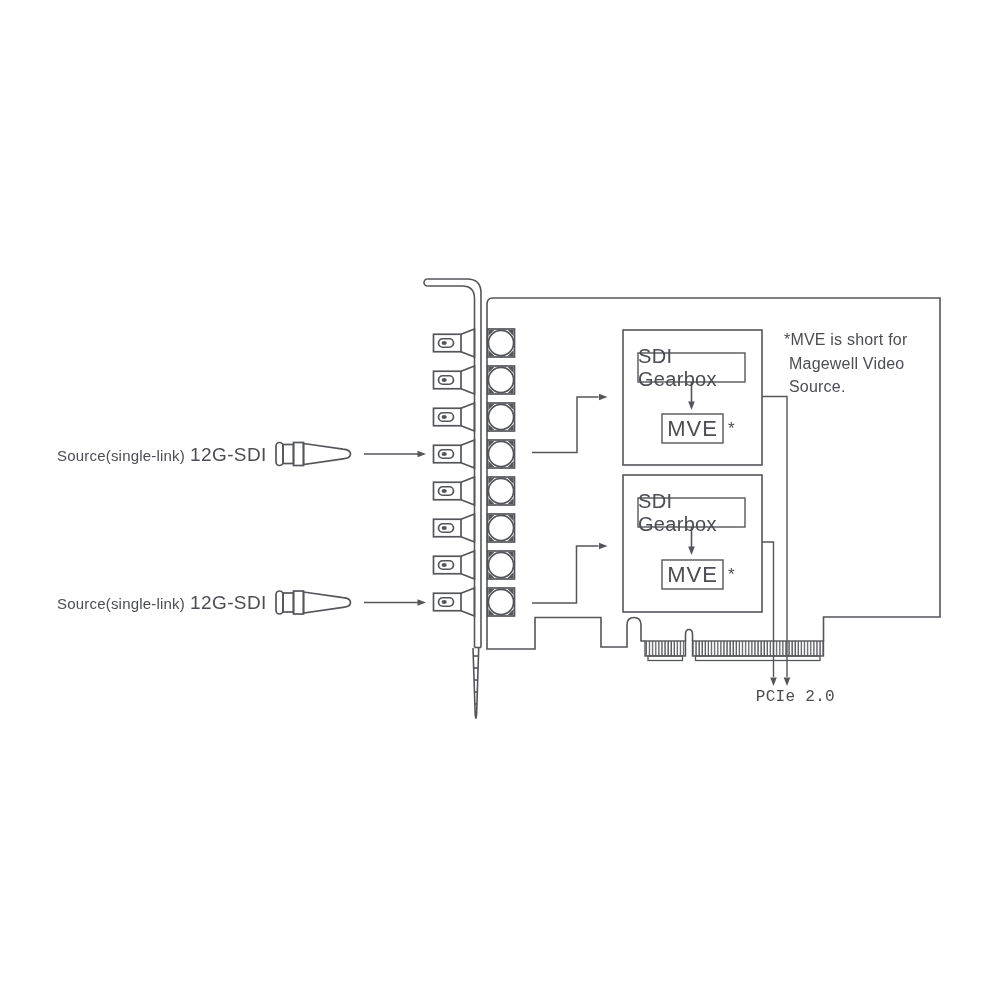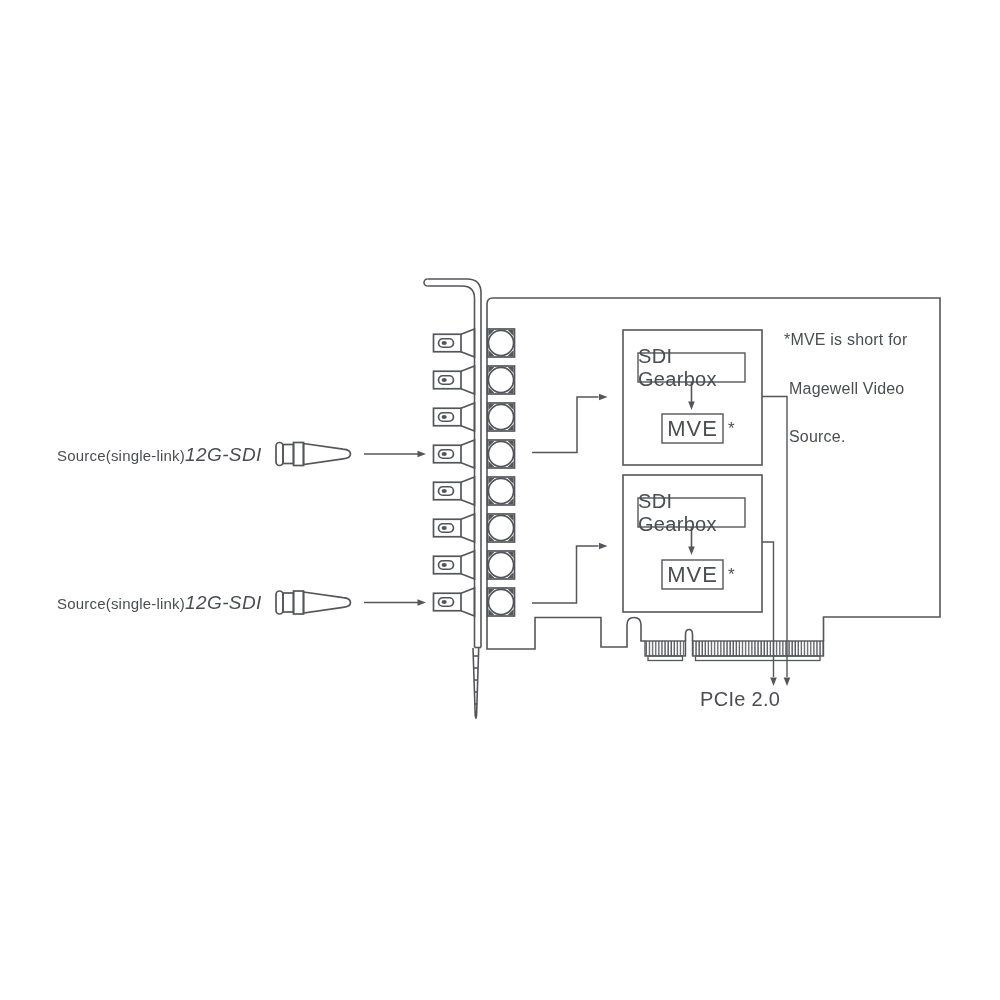--- a/index.html
+++ b/index.html
@@ -13,31 +13,31 @@
     width:1000px;height:1000px;
     background:var(--bg);
     font-family:"Liberation Sans", sans-serif;
     color:var(--text);
     overflow:hidden;
   }
   .art{position:absolute;left:0;top:0;}
   .txt{position:absolute;white-space:nowrap;color:var(--text);}
   .src-label{display:flex;align-items:baseline;}
   .src-small{font-size:15px;letter-spacing:.2px;text-align:right;}
-  .src-large{font-size:19px;letter-spacing:.4px;font-style:italic;}
+  .src-large{font-size:19px;margin-left:5px;letter-spacing:.4px;}
   .note{font-size:16px;line-height:23.5px;letter-spacing:.2px;}
-  .note .indent{padding-left:5px;margin-top:25px;}
+  .note .indent{padding-left:5px;}
   .boxlabel{
     position:absolute;display:flex;align-items:center;justify-content:center;
     font-size:20px;letter-spacing:.3px;color:var(--text);
   }
   .mve{letter-spacing:1px;font-size:22px;}
   .fnote{position:absolute;font-size:17px;color:var(--text);}
-  .pcie{position:absolute;left:700px;top:688px;width:135px;text-align:left;
-    font-size:20px;letter-spacing:.3px;color:var(--text);}
+  .pcie{position:absolute;left:700px;top:688px;width:135px;text-align:right;
+    font-size:16px;letter-spacing:.3px;color:var(--text);font-family:Liberation Mono, monospace;}
 </style>
 </head>
 <body>
 
 <div class="canvas">
 
   <svg class="art" width="1000" height="1000" viewBox="0 0 1000 1000">
     <defs>
       <pattern id="pins" width="3.1" height="20" patternUnits="userSpaceOnUse">
         <rect x="1" y="0" width="1.3" height="20" fill="#54565a"></rect>

